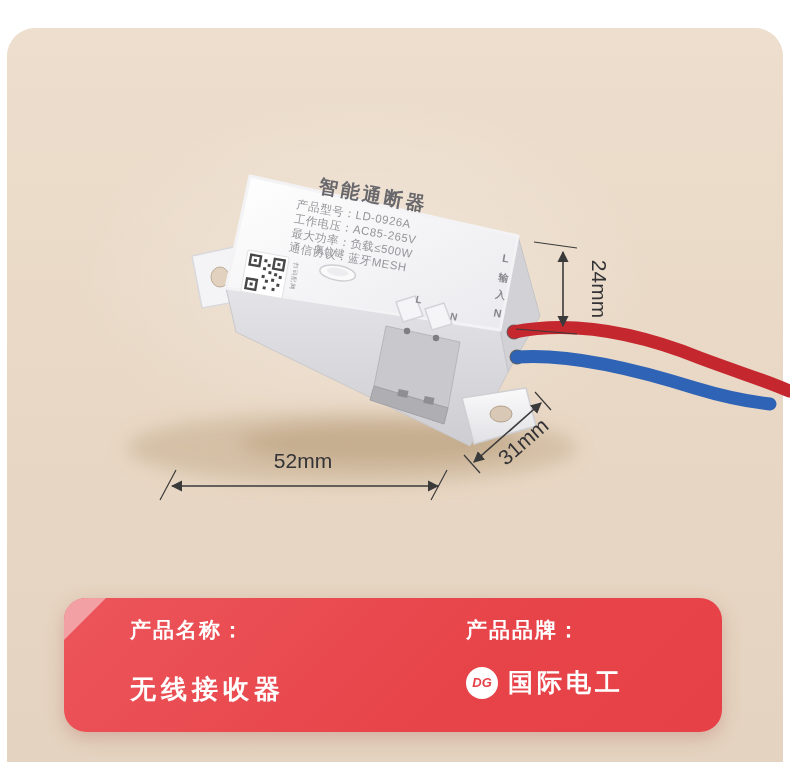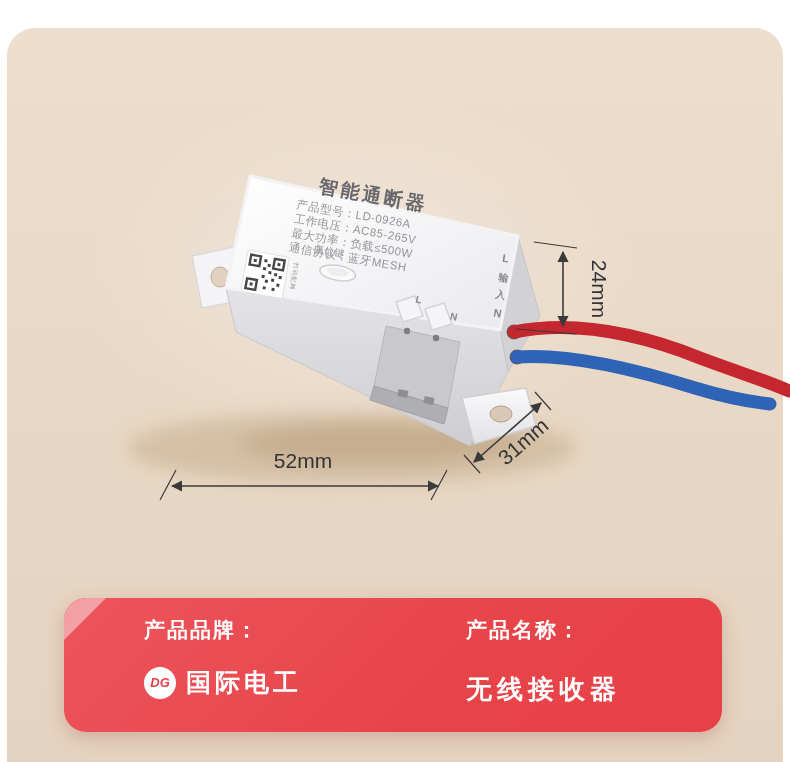--- a/index.html
+++ b/index.html
@@ -177,25 +177,25 @@
 
     <g stroke="#3a3a3a">
       <line x1="176" y1="470" x2="160" y2="500" stroke-width="1.2"></line>
       <line x1="447" y1="470" x2="431" y2="500" stroke-width="1.2"></line>
       <line x1="172" y1="486" x2="438" y2="486" stroke-width="1.6" marker-start="url(#arr)" marker-end="url(#arr)"></line>
       <text class="dim-text" stroke="none" x="303" y="468" text-anchor="middle">52mm</text>
     </g>
   </svg>
 
   <div class="card">
+    <div class="card-col right">
+      <div class="card-label">产品名称：</div>
+      <div class="product-name">无线接收器</div>
+    </div>
     <div class="card-col">
       <div class="card-label">产品品牌：</div>
       <div class="brand-row">
         <div class="logo-circle">DG</div>
         <div class="brand-name">国际电工</div>
       </div>
     </div>
-    <div class="card-col right">
-      <div class="card-label">产品名称：</div>
-      <div class="product-name">无线接收器</div>
-    </div>
   </div>
 </div>
 
 </body></html>

